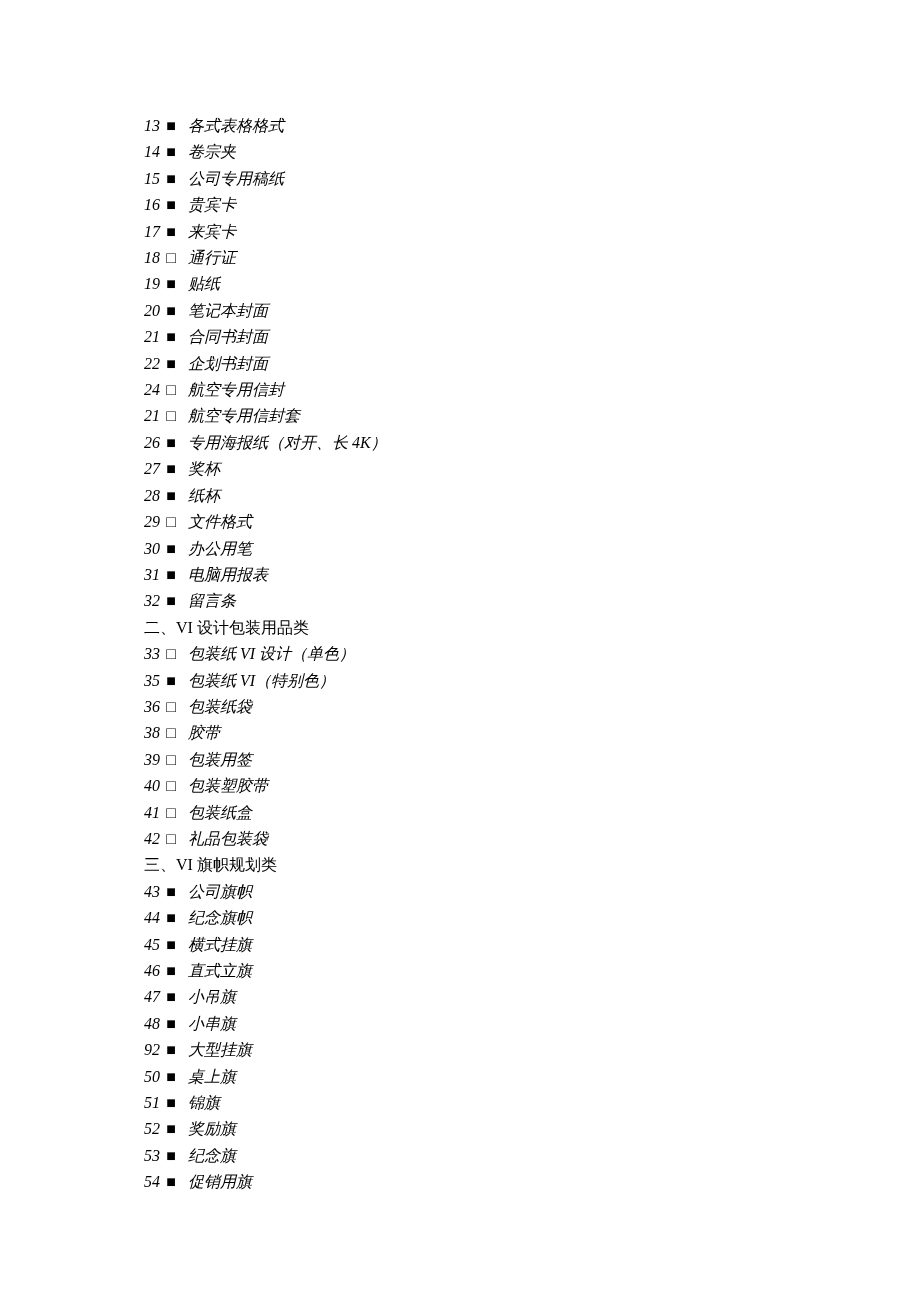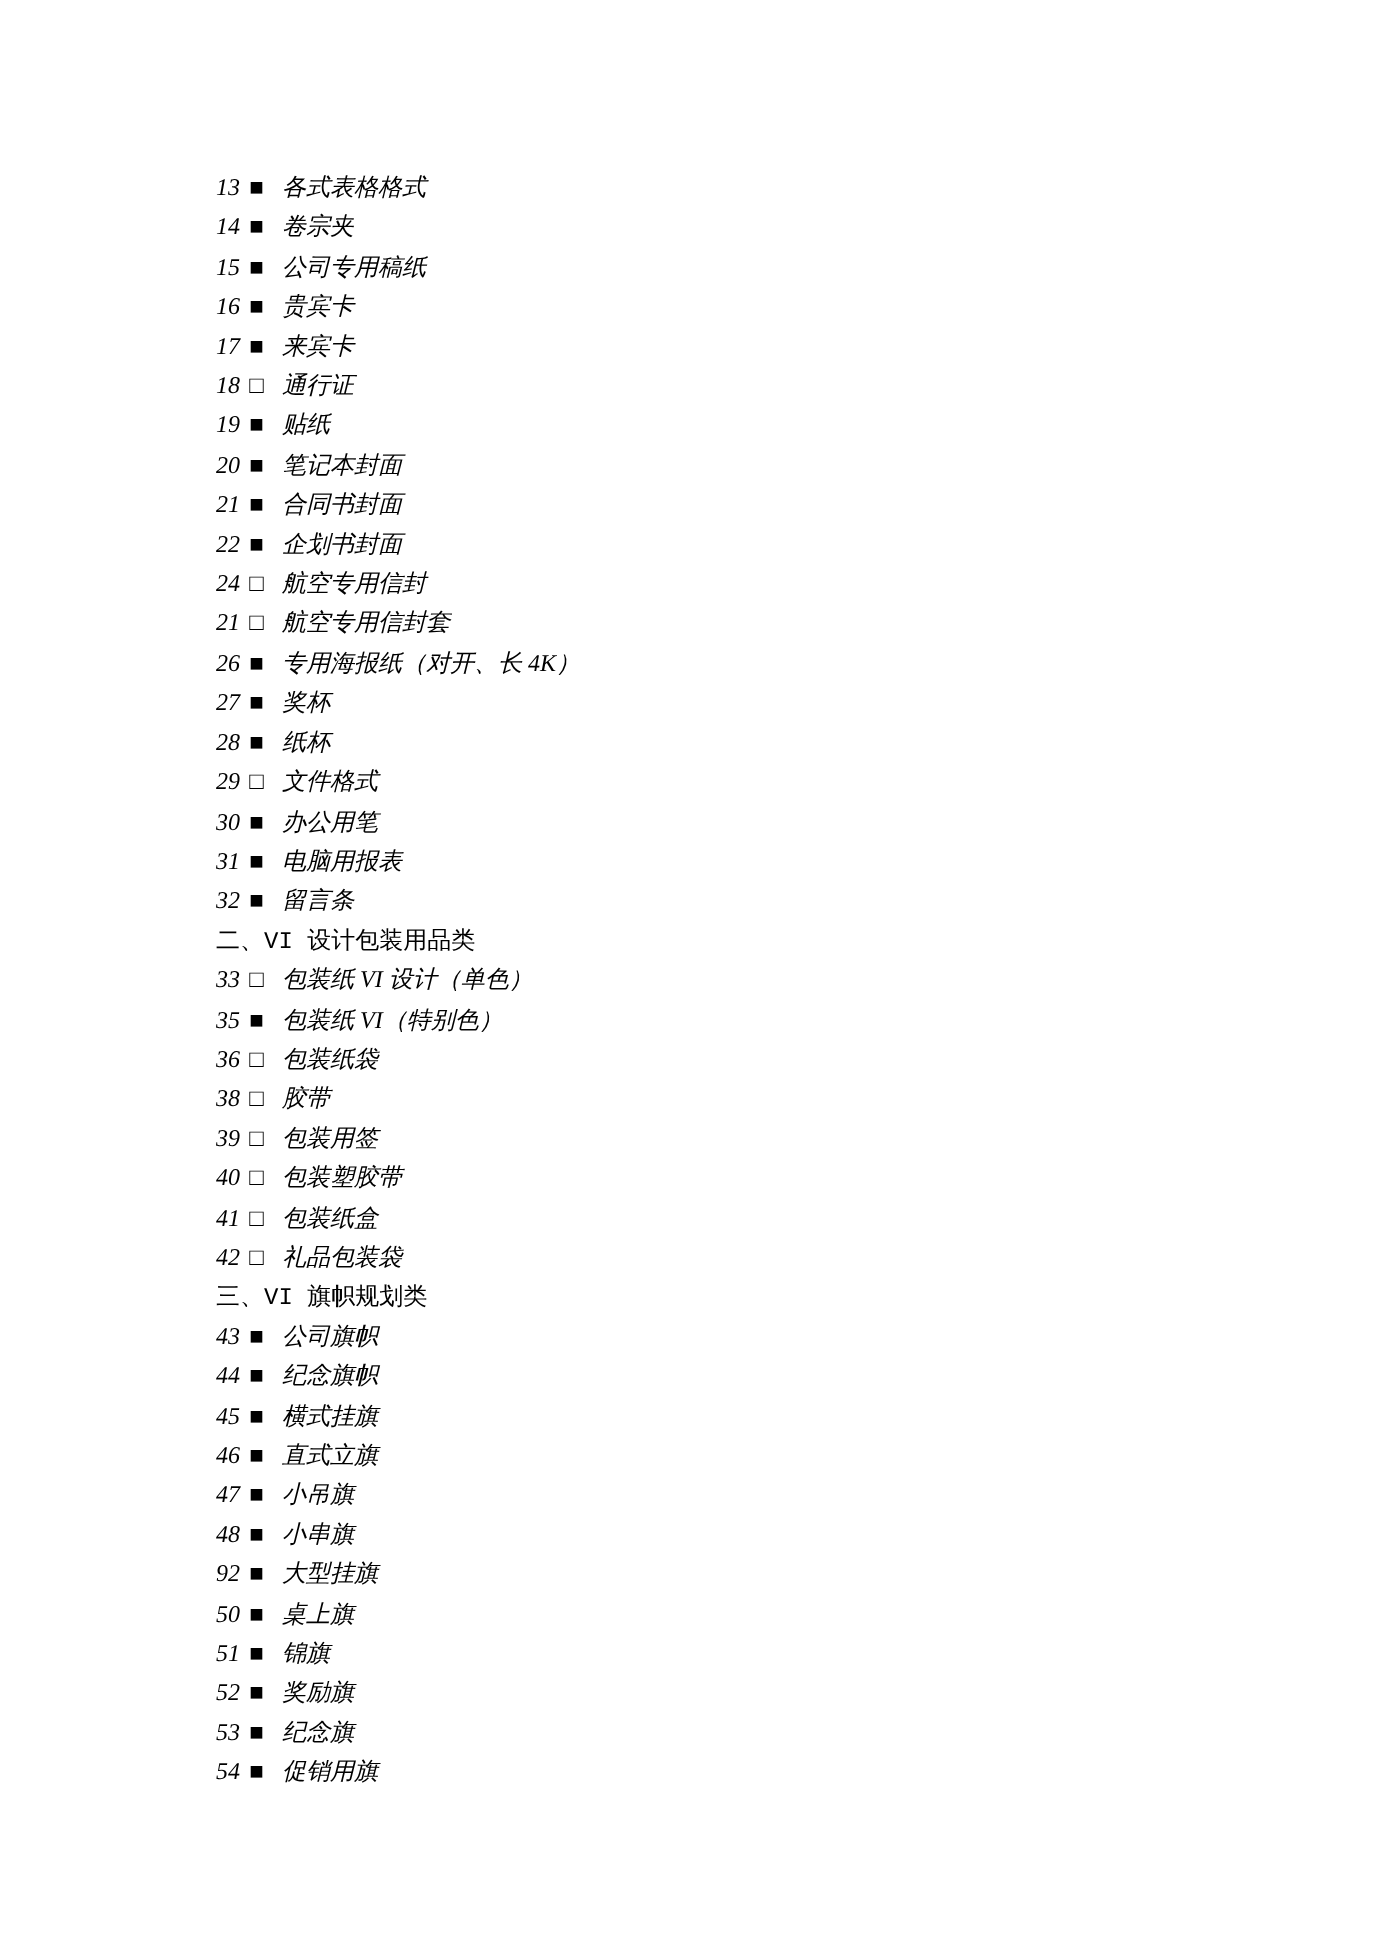--- a/index.html
+++ b/index.html
@@ -36,21 +36,20 @@
     }
     .marker.empty::before {
       content: "□";
     }
     .label {
       margin-left: 6px;
       font-style: italic;
     }
     .heading {
       letter-spacing: 0;
-      font-family: Liberation Mono, monospace;
     }
   </style>
 </head>
 <body>
 
 <div id="content">
     <div class="line"><span class="num">13</span><span class="marker filled"></span><span class="label"> 各式表格格式</span></div>
     <div class="line"><span class="num">14</span><span class="marker filled"></span><span class="label"> 卷宗夹</span></div>
     <div class="line"><span class="num">15</span><span class="marker filled"></span><span class="label"> 公司专用稿纸</span></div>
     <div class="line"><span class="num">16</span><span class="marker filled"></span><span class="label"> 贵宾卡</span></div>

